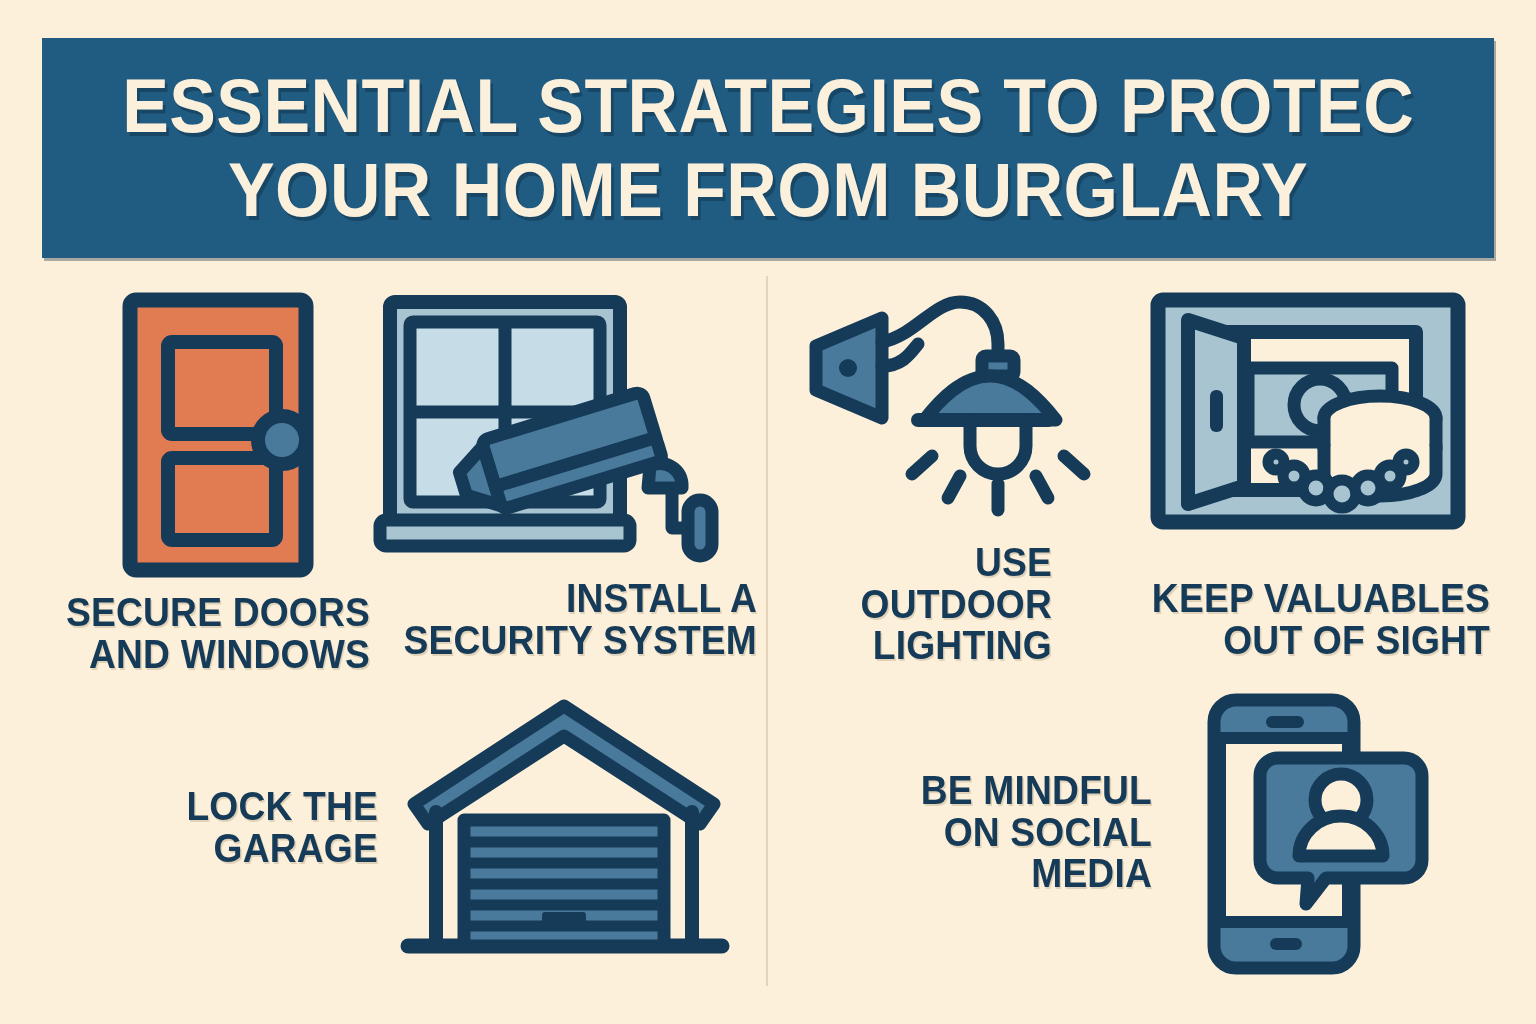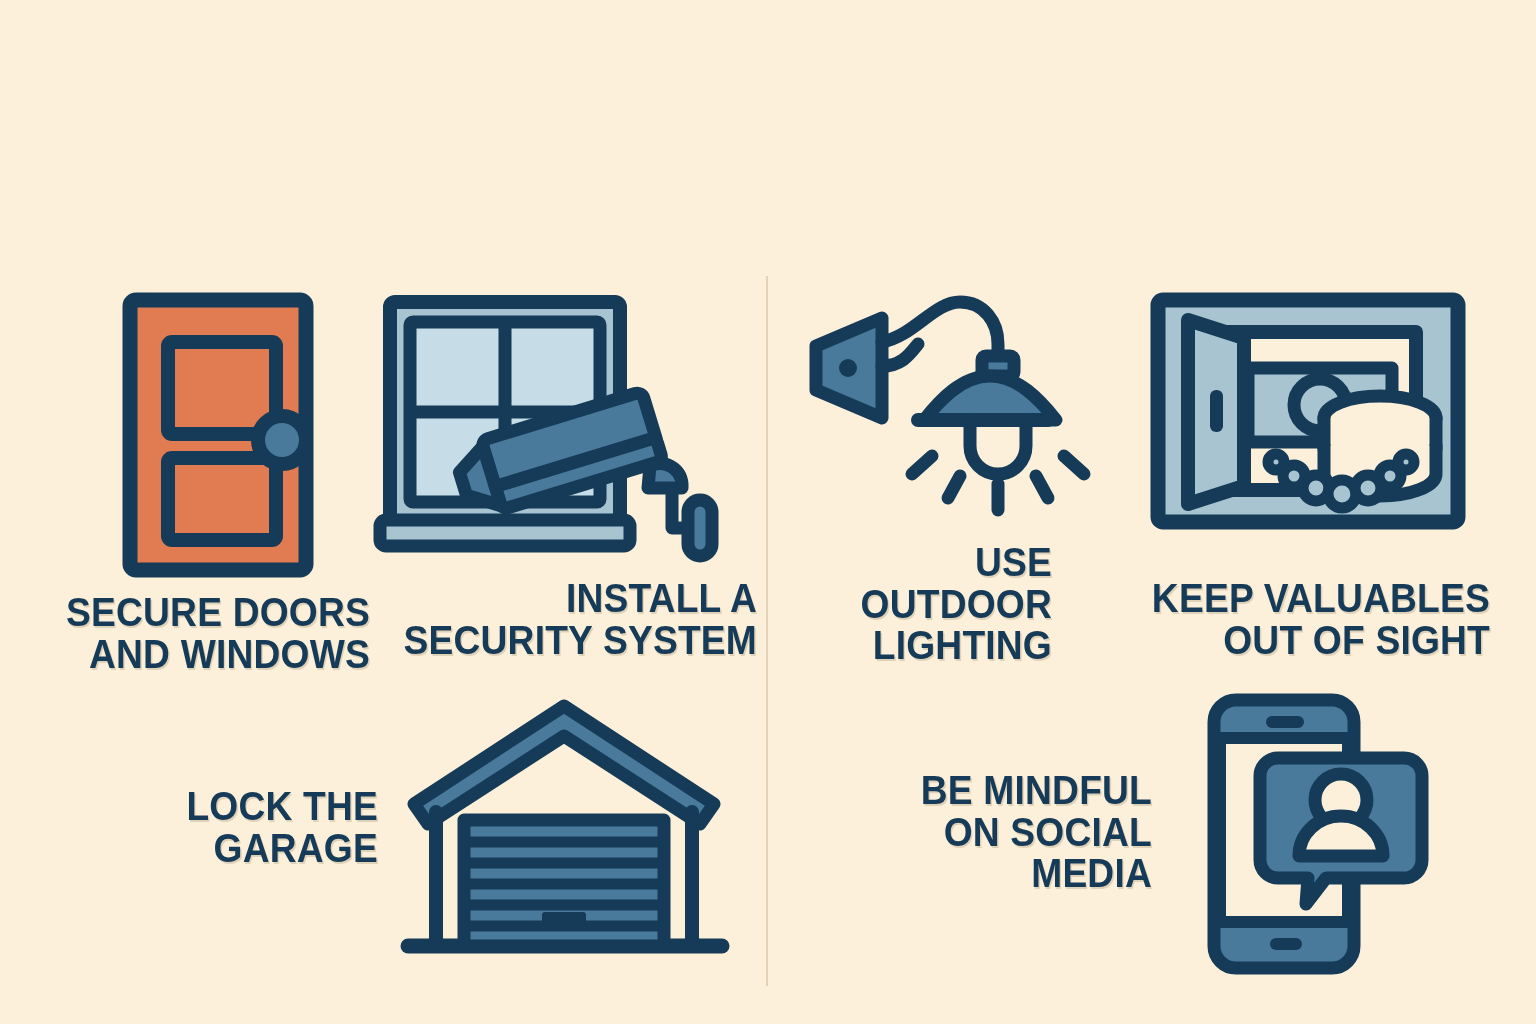--- a/index.html
+++ b/index.html
@@ -103,20 +103,24 @@
   
   #card-social       { left: 860px; top: 690px; width: 620px; }
   #icon-phone        { left: 340px; top: 0px; }
   #label-social      { position: absolute; left: 0; top: 80px; width: 292px; }
 </style>
 </head>
 <body>
 
 <div id="canvas">
 
+  <div id="header-banner">
+    <div class="title-line" id="title-line-1">ESSENTIAL STRATEGIES TO PROTEC</div>
+    <div class="title-line" id="title-line-2">YOUR HOME FROM BURGLARY</div>
+  </div>
 
   <div id="center-divider"></div>
 
   <div class="card" id="card-doors">
     <div class="icon-box" id="icon-door">
       <svg width="220" height="290" viewBox="0 0 220 290">
         <g stroke="#153B58" stroke-width="15" stroke-linejoin="round" fill="none">
           <rect x="12" y="10" width="176" height="270" rx="6" fill="#E07B52"></rect>
           <rect x="50" y="52" width="108" height="92" rx="4" fill="none" stroke-width="14"></rect>
           <rect x="50" y="168" width="108" height="82" rx="4" fill="none" stroke-width="14"></rect>

